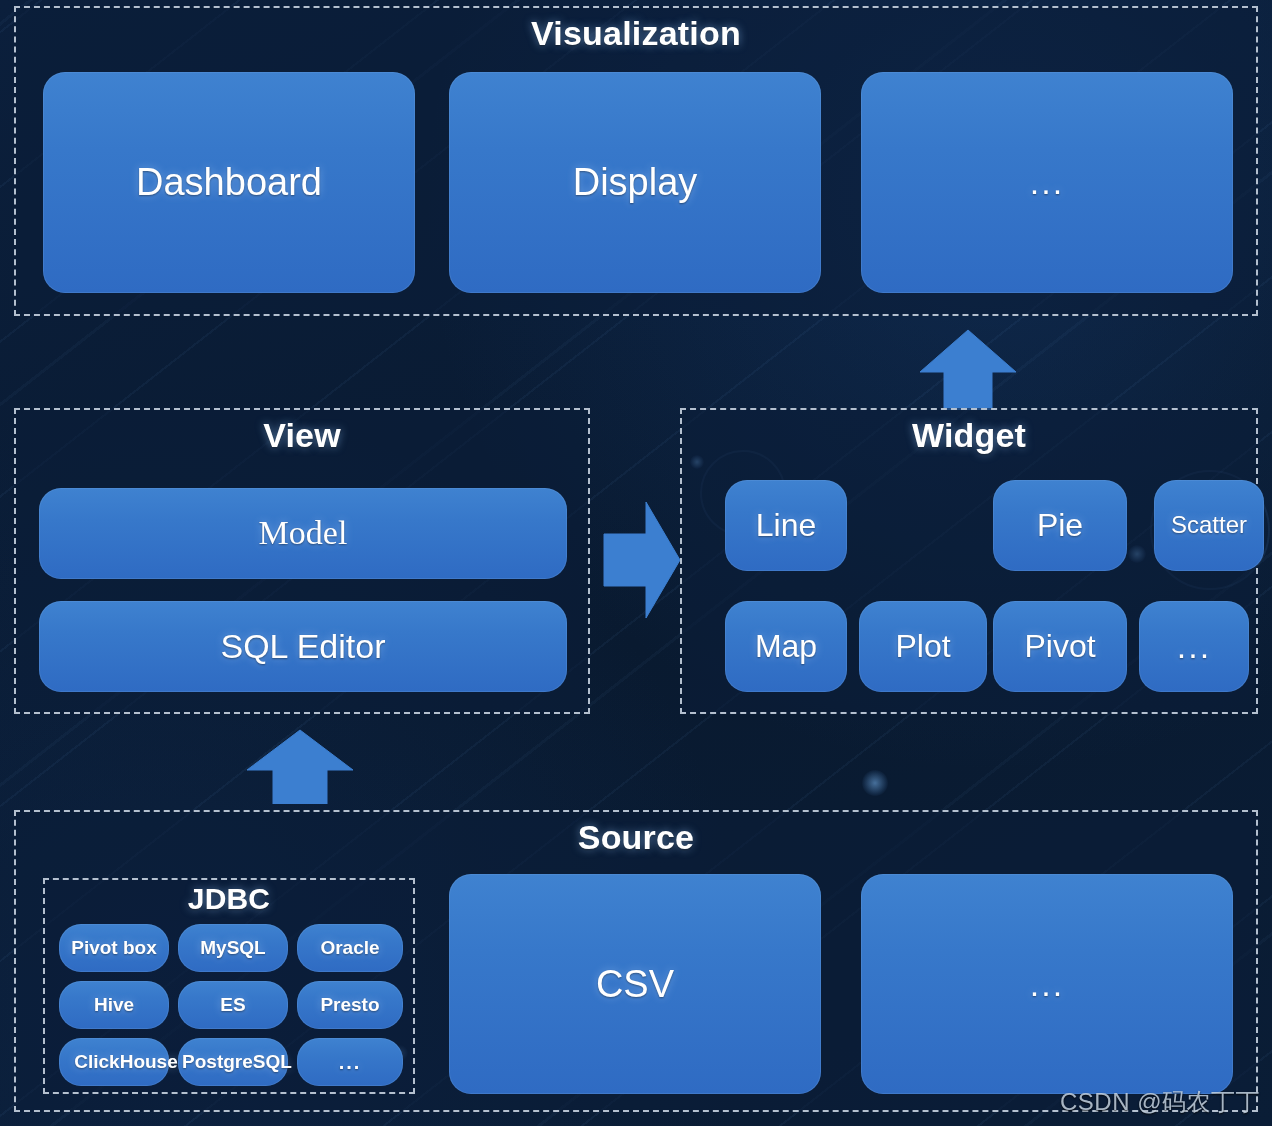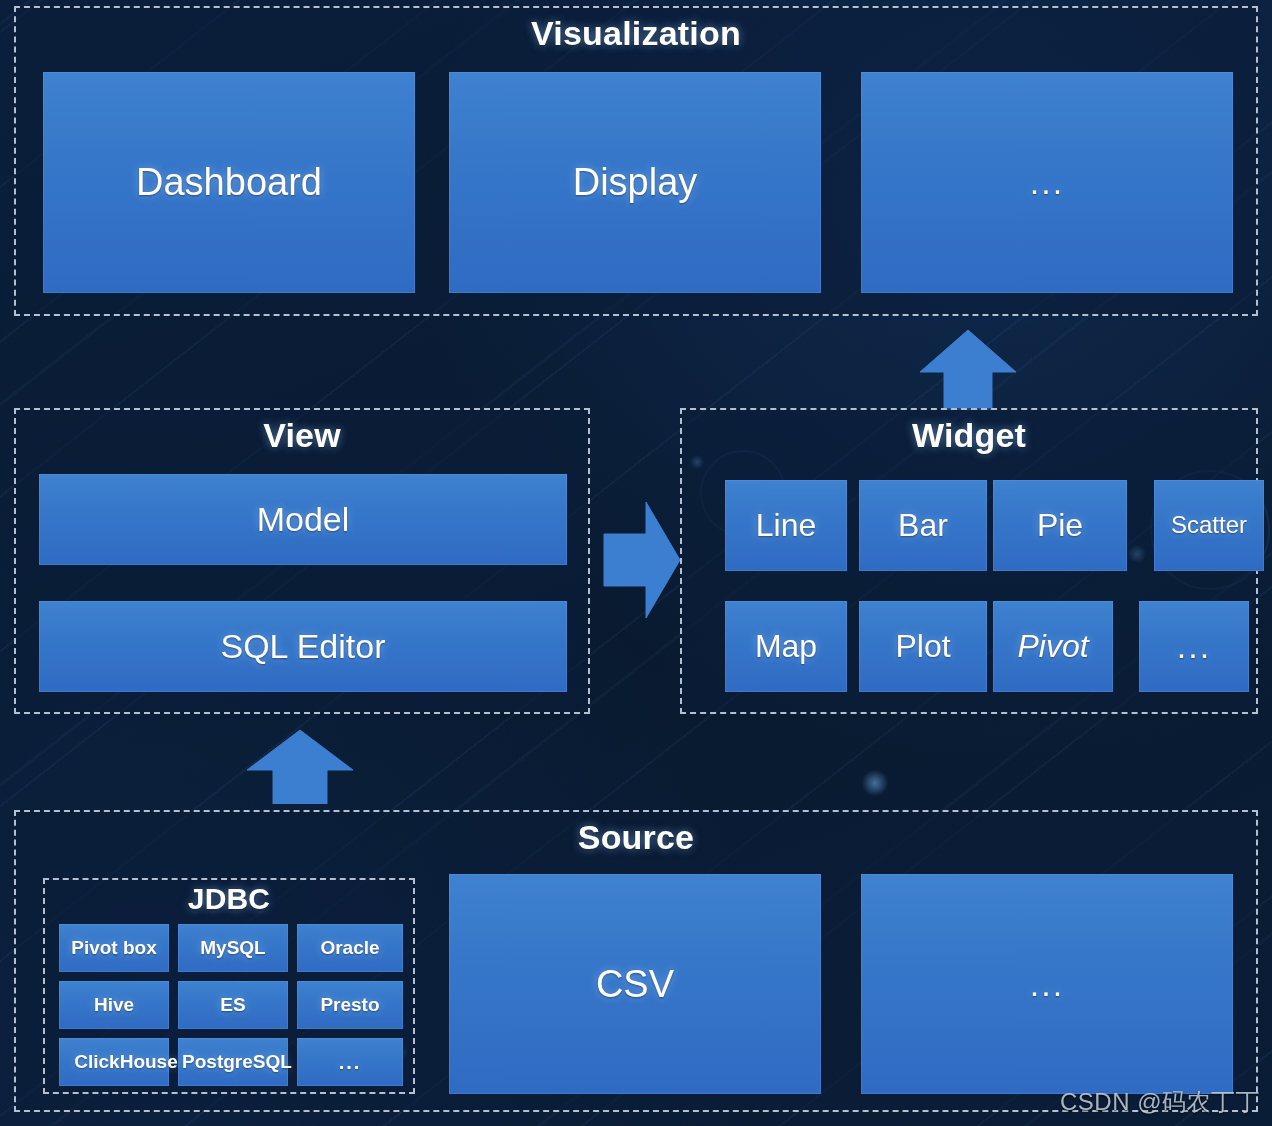--- a/index.html
+++ b/index.html
@@ -81,20 +81,21 @@
     background: linear-gradient(180deg, #3f82d0 0%, #3778ca 35%, #2f6bc3 100%);
     display: flex;
     align-items: center;
     justify-content: center;
     color: #ffffff;
     text-shadow: 0 0 8px rgba(180,215,255,0.45), 0 1px 2px rgba(0,0,0,0.45);
     box-shadow: 0 0 0 1px rgba(110,165,225,0.25) inset;
     text-align: left;
     line-height: 1.12;
     font-weight: 500;
+    border-radius: 22px;
   }
   .bbox.xl  { font-size: 38px; }
   .bbox.lg  { font-size: 34px; }
   .bbox.md  { font-size: 32px; margin-left: 16px; }
   .bbox.sm  { font-size: 24px; margin-left: 31px; }
   .bbox.xs  { font-size: 19px; font-weight: 600; }
   .bbox .dots { font-size: 34px; letter-spacing: 2px; }
   .bbox.xs .dots { font-size: 20px; }
 
   
@@ -141,57 +142,54 @@
   </div>
 
   <div class="arrow" style="left:918px; top:328px; width:100px; height:82px;">
     <svg width="100" height="82" viewBox="0 0 100 82">
       <polygon points="50,2 98,44 74,44 74,82 26,82 26,44 2,44" fill="#3c7fd0" stroke="#3c7fd0" stroke-width="1"></polygon>
     </svg>
   </div>
 
   <div class="panel" style="left:14px; top:408px; width:576px; height:306px;">
     <div class="panel-title">View</div>
-    <div class="bbox lg" style="left:23px; top:64px; width:528px; height:91px;">
+    <div class="bbox lg" style="left:23px; top:78px; width:528px; height:91px;font-family:Liberation Serif, serif;">
       <span>Model</span>
     </div>
     <div class="bbox lg" style="left:23px; top:191px; width:528px; height:91px;">
       <span>SQL Editor</span>
     </div>
   </div>
 
   <div class="arrow" style="left:602px; top:500px; width:80px; height:120px;">
     <svg width="80" height="120" viewBox="0 0 80 120">
       <polygon points="2,34 44,34 44,2 78,60 44,118 44,86 2,86" fill="#3c7fd0" stroke="#3c7fd0" stroke-width="1"></polygon>
     </svg>
   </div>
 
   <div class="panel" style="left:680px; top:408px; width:578px; height:306px;">
     <div class="panel-title">Widget</div>
 
     <div class="bbox md" style="left:27px; top:70px; width:122px; height:91px;">
       <span>Line</span>
     </div>
-    <div class="bbox md" style="left:161px; top:70px; width:128px; height:91px;">
-      <span>Bar</span>
-    </div>
     <div class="bbox md" style="left:295px; top:70px; width:134px; height:91px;">
       <span>Pie</span>
     </div>
     <div class="bbox sm" style="left:441px; top:70px; width:110px; height:91px;">
       <span>Scatter</span>
     </div>
 
     <div class="bbox md" style="left:161px; top:191px; width:128px; height:91px;">
       <span>Plot</span>
     </div>
     <div class="bbox md" style="left:27px; top:191px; width:122px; height:91px;">
       <span>Map</span>
     </div>
-    <div class="bbox md" style="left:295px; top:191px; width:120px; height:91px;font-style:italic;">
+    <div class="bbox md" style="left:295px; top:191px; width:134px; height:91px;">
       <span>Pivot</span>
     </div>
     <div class="bbox md" style="left:441px; top:191px; width:110px; height:91px;">
       <span class="dots">...</span>
     </div>
   </div>
 
   <div class="arrow" style="left:245px; top:728px; width:110px; height:76px;">
     <svg width="110" height="76" viewBox="0 0 110 76">
       <polygon points="55,2 108,42 82,42 82,76 28,76 28,42 2,42" fill="#3c7fd0" stroke="#3c7fd0" stroke-width="1"></polygon>

